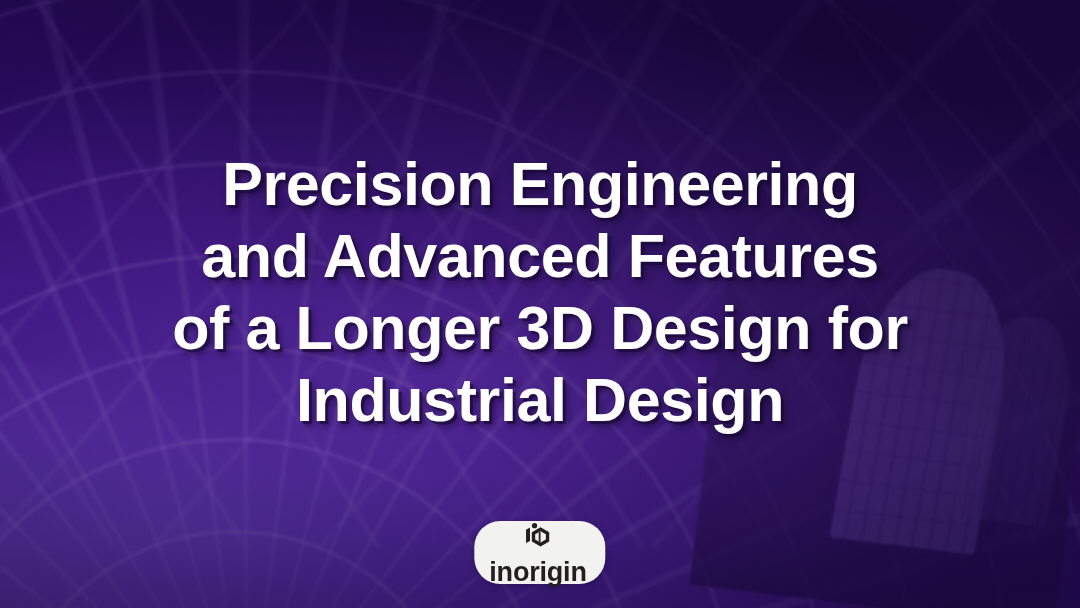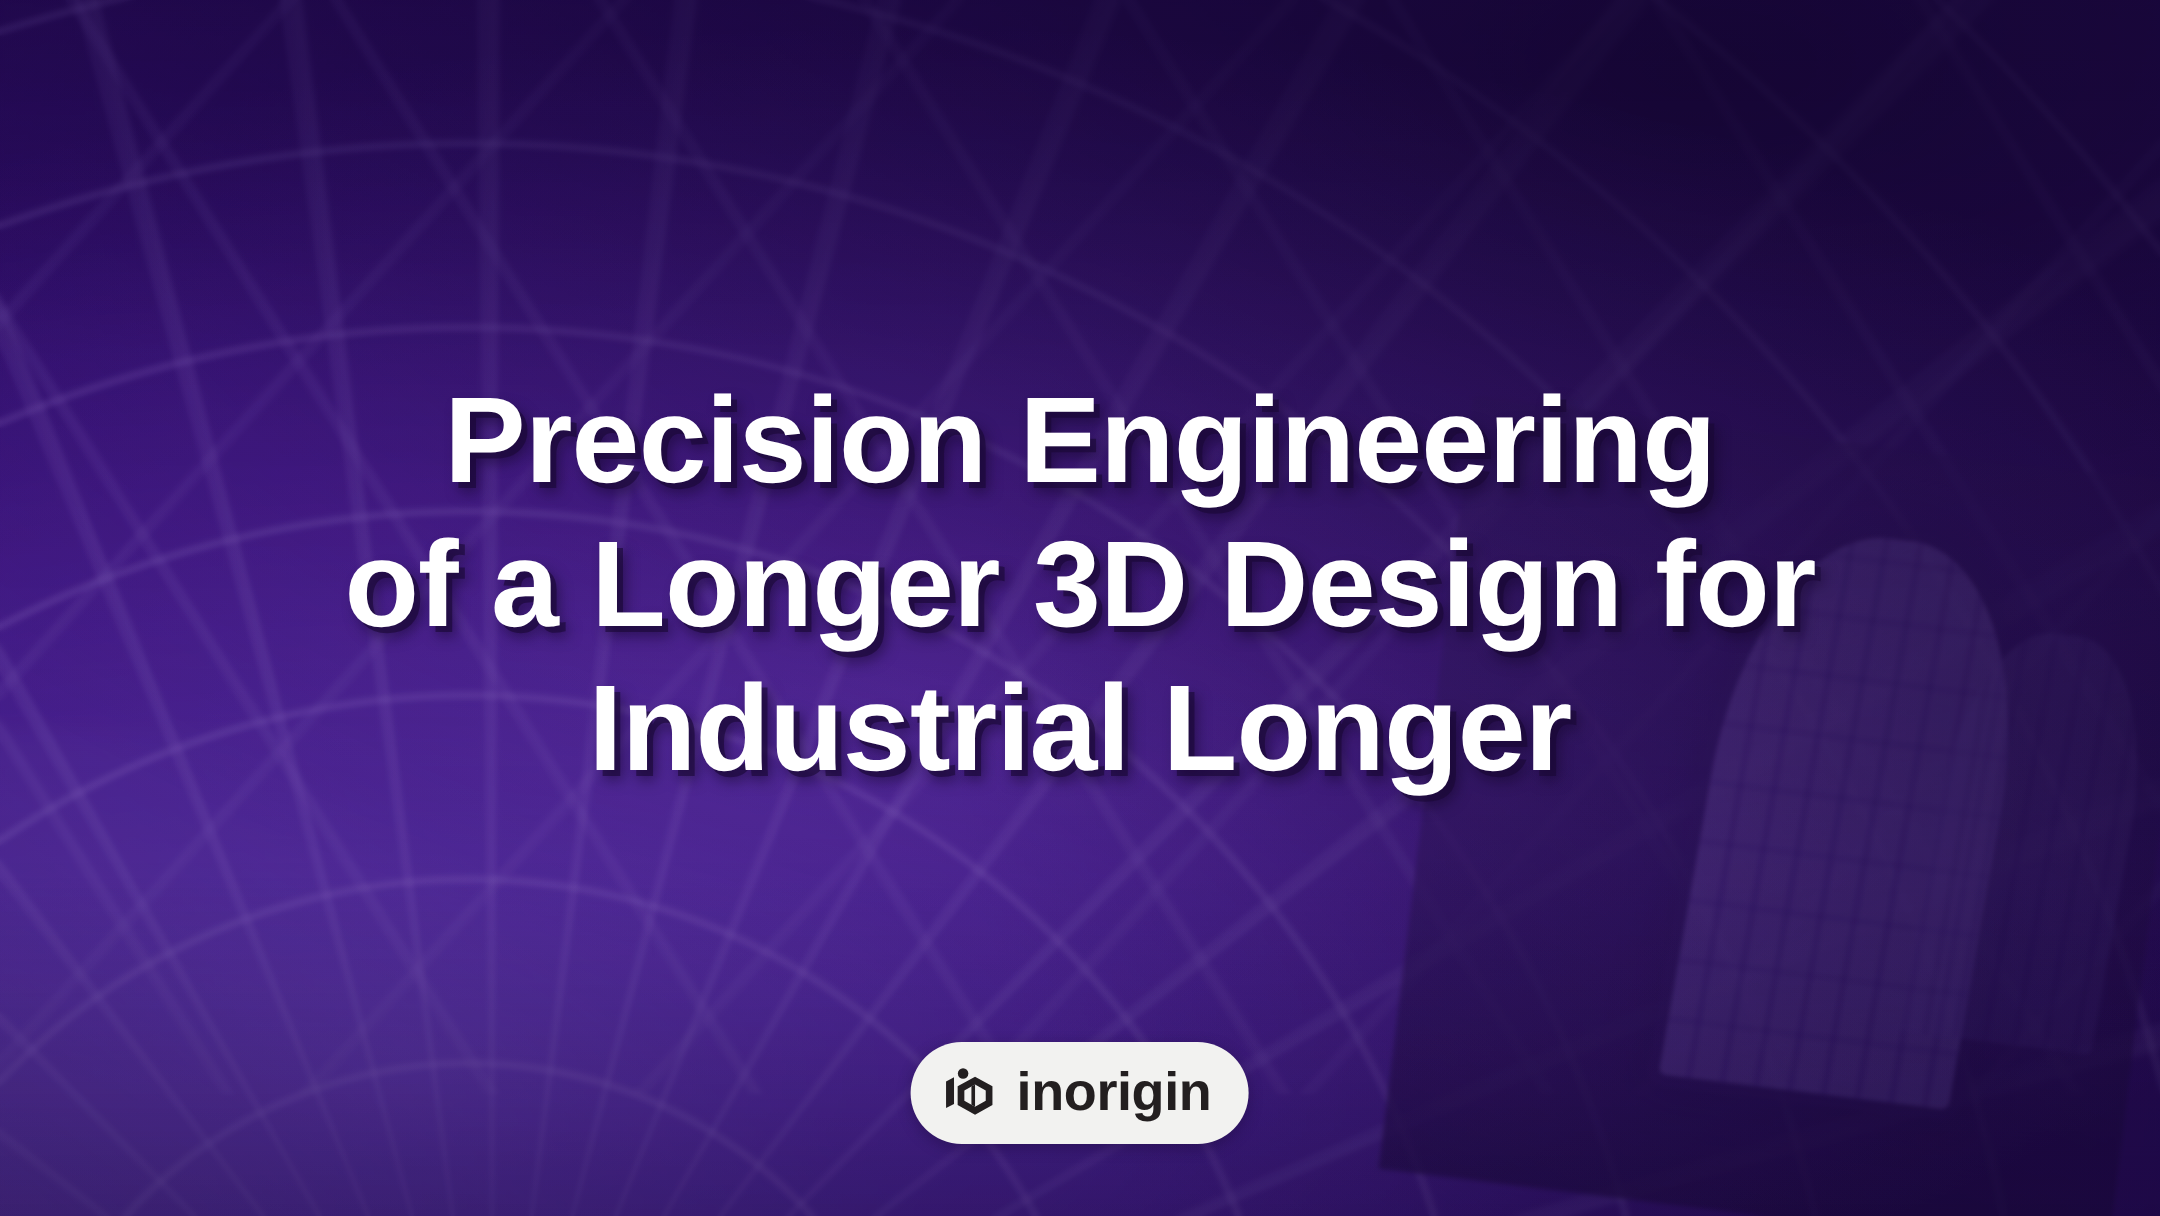--- a/index.html
+++ b/index.html
@@ -242,27 +242,28 @@
     white-space: nowrap;
   }
 
   
   .logo-pill {
     position: absolute;
     left: 50%;
     transform: translateX(-50%);
     top: 521px;
     height: 51px;
-    padding: 0 19px 0 15px;
+    padding: 0 19px 12px 15px;
     display: flex;
     align-items: center;
     gap: 9px;
     background: #f2f2f0;
     border-radius: 26px;
     box-shadow: 0 2px 7px rgba(20,6,44,.34);
+    flex-direction: column;
   }
   .logo-mark {
     width: 29px;
     height: 29px;
     display: block;
     flex: 0 0 auto;
   }
   .logo-word {
     color: #231f20;
     font-family: "Liberation Sans", sans-serif;
@@ -290,22 +291,23 @@
     <div class="bg-window-2"></div>
     <div class="bg-soften"></div>
     <div class="bg-vignette"></div>
     <div class="bg-wash"></div>
     <div class="bg-wash-2"></div>
   </div>
 
   <div class="content">
     <h1 class="headline">
       <span class="hl-line">Precision Engineering</span>
+      <span class="hl-line">and Advanced Features</span>
       <span class="hl-line">of a Longer 3D Design for</span>
-      <span class="hl-line">Industrial Longer</span>
+      <span class="hl-line">Industrial Design</span>
     </h1>
   </div>
 
   <div class="logo-pill">
     <svg class="logo-mark" viewBox="0 0 32 32" aria-hidden="true">
 
       <circle cx="12.4" cy="5.2" r="2.9" fill="#231f20"></circle>
 
       <path d="M3.0 9.6 L7.4 7.3 L7.4 22.0 L3.0 24.3 Z" fill="#231f20"></path>
 

